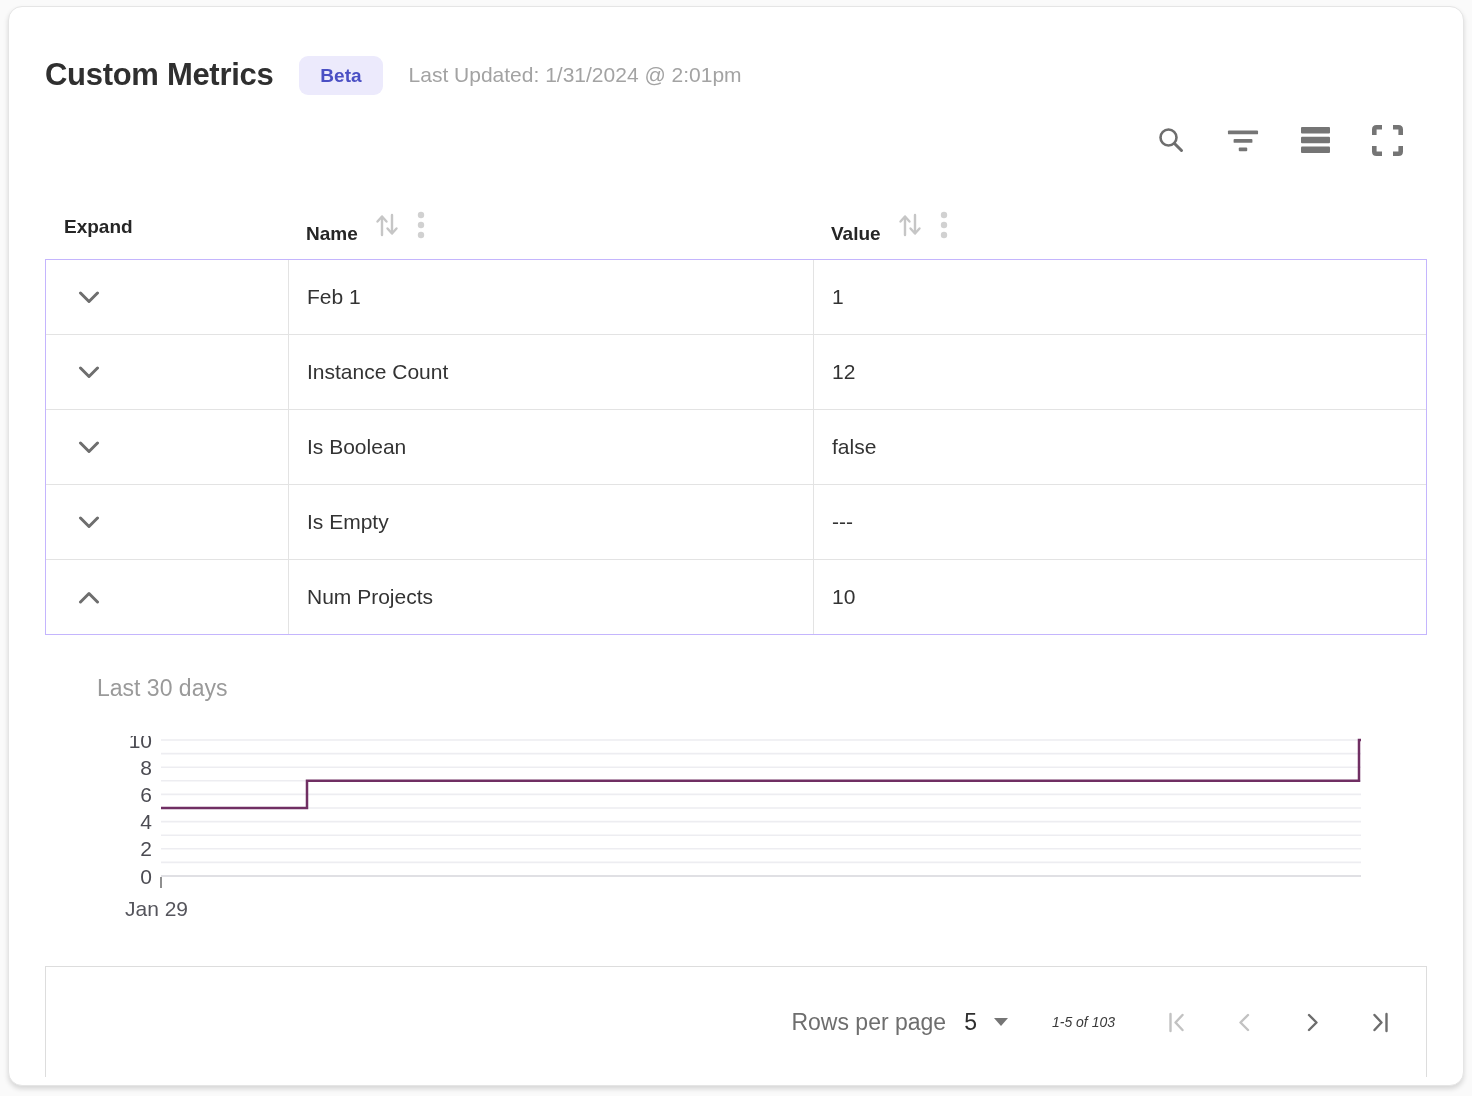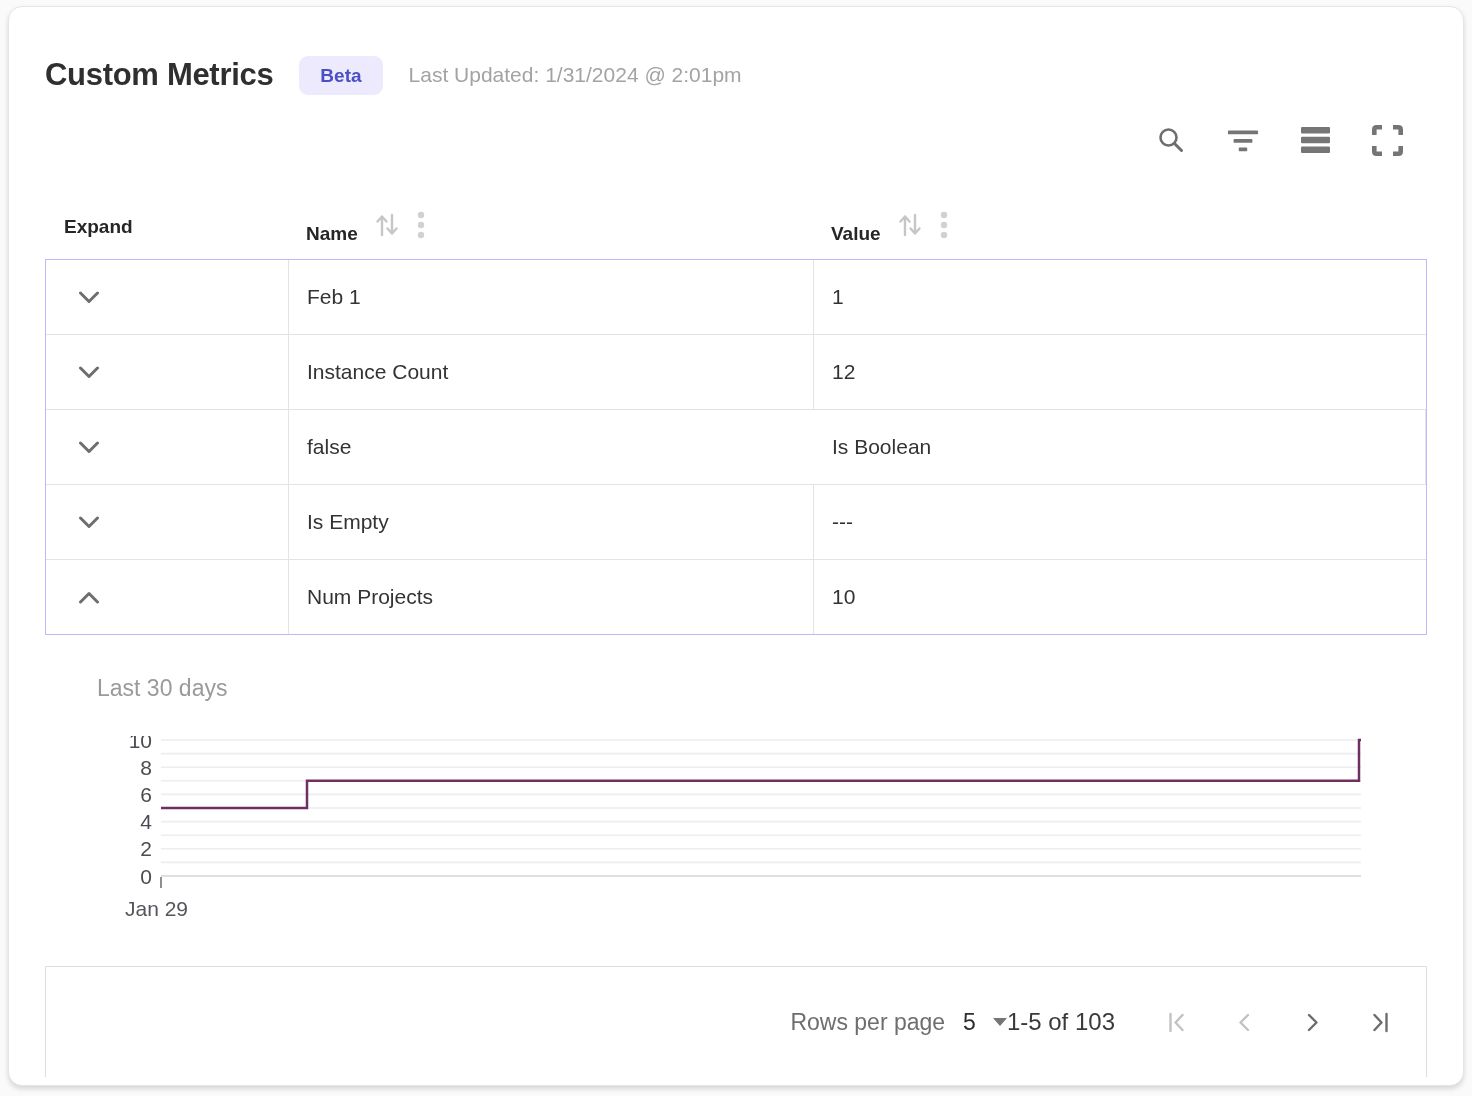--- a/index.html
+++ b/index.html
@@ -48,21 +48,21 @@
   .xlab{font-size:21px;fill:#55555c;font-family:"Liberation Sans",sans-serif;}
   
   .footer{position:absolute;left:36px;right:36px;bottom:8px;height:111px;
     border:1px solid #dddddd;border-bottom:none;box-sizing:border-box;
     display:flex;align-items:center;justify-content:flex-end;padding-right:32px;}
   .rpp-label{color:#6e6e6e;font-size:23px;}
   .rpp-select{display:flex;align-items:center;margin-left:18px;cursor:pointer;}
   .rpp-value{color:#2e2e2e;font-size:23px;}
   .caret{width:0;height:0;border-left:7px solid transparent;border-right:7px solid transparent;
     border-top:8px solid #757575;margin-left:17px;}
-  .range{color:#3a3a3a;font-size:24px;}
+  .range{color:#3a3a3a;font-size:14px;margin-left:44px;font-style:italic;}
   .pager{display:flex;align-items:center;gap:41px;margin-left:48px;}
   .pbtn{width:27px;height:27px;display:flex;align-items:center;justify-content:center;cursor:pointer;}
   .icon-stroke{stroke:#6d6d6d;stroke-width:2.4;fill:none;stroke-linecap:round;stroke-linejoin:round;}
   .pbtn.disabled .icon-stroke{stroke:#c2c2c2;}
 </style>
 </head>
 <body>
 
 <div class="card">
 
@@ -178,22 +178,22 @@
       </div>
 
       <div class="grid-row trow">
         <div class="td expand cell-border">
           <span class="chev">
             <svg width="22" height="13" viewBox="0 0 22 13">
                 <polyline points="2.5,2 11,10.5 19.5,2" fill="none" stroke="#6e6e6e" stroke-width="3" stroke-linecap="round" stroke-linejoin="round"></polyline>
               </svg>
           </span>
         </div>
+        <div class="td pad cell-border">Is Boolean</div>
         <div class="td pad">false</div>
-        <div class="td pad cell-border">Is Boolean</div>
       </div>
 
       <div class="grid-row trow">
         <div class="td expand cell-border">
           <span class="chev">
             <svg width="22" height="13" viewBox="0 0 22 13">
                 <polyline points="2.5,2 11,10.5 19.5,2" fill="none" stroke="#6e6e6e" stroke-width="3" stroke-linecap="round" stroke-linejoin="round"></polyline>
               </svg>
           </span>
         </div>

